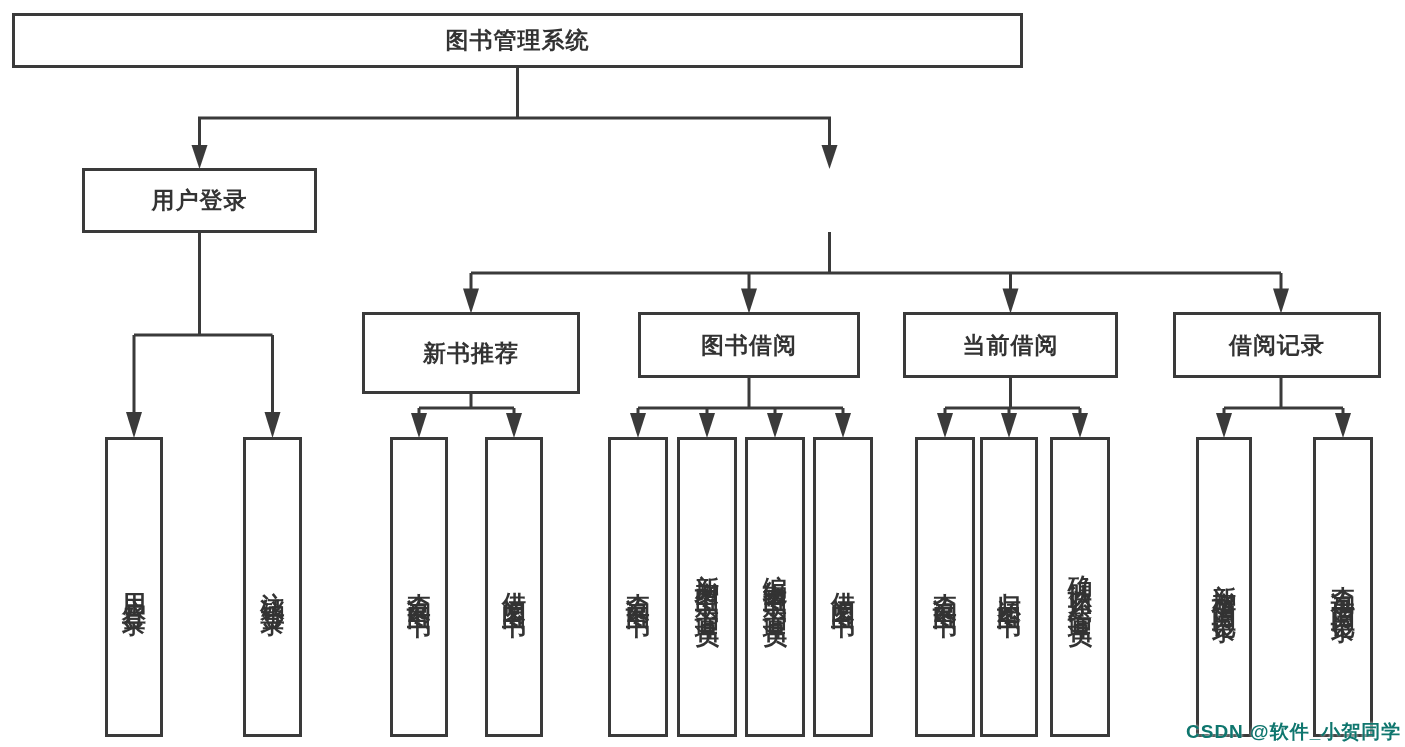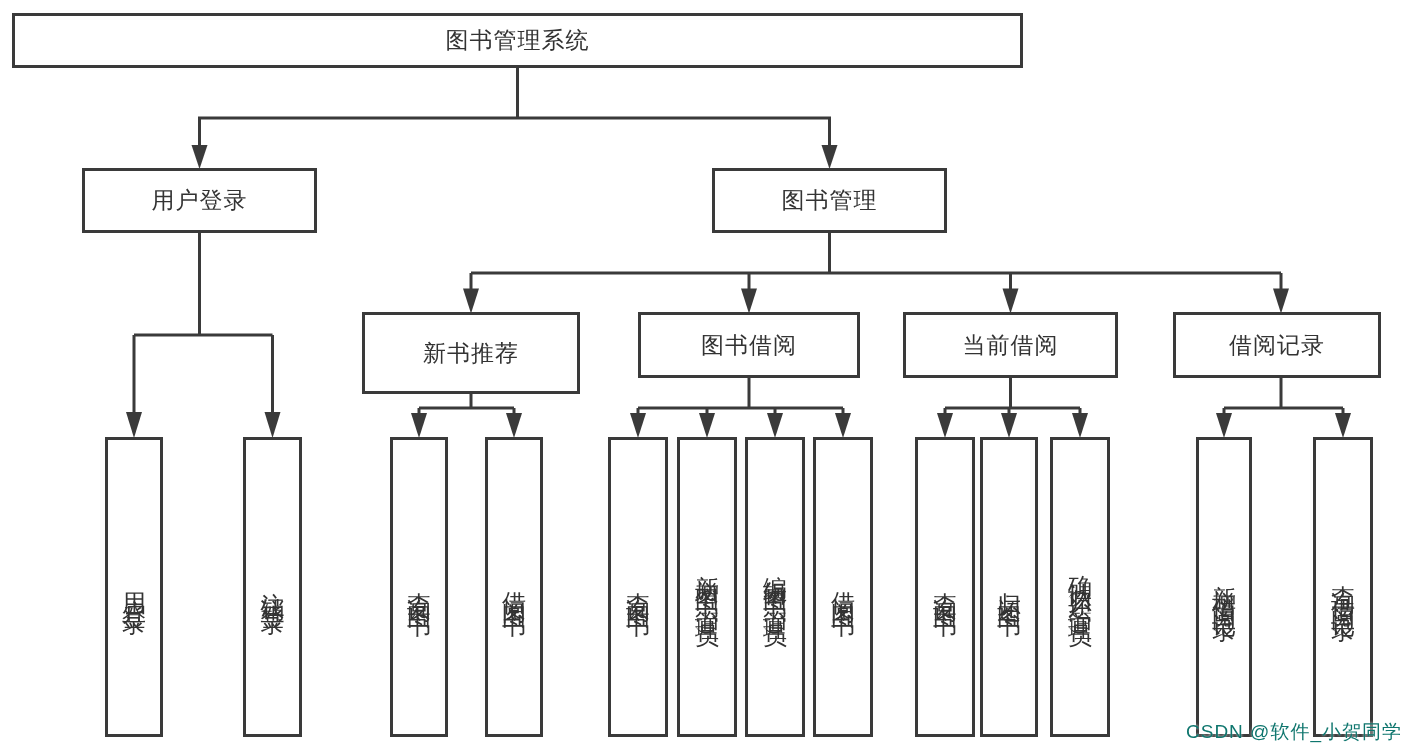--- a/index.html
+++ b/index.html
@@ -2,20 +2,21 @@
 <html><head>
 <meta charset="utf-8">
 <style>
   html,body{margin:0;padding:0;background:#ffffff;}
   .stage{
     position:relative;
     width:1405px;height:747px;
     background:#ffffff;
     font-family:"Liberation Sans","DejaVu Sans",sans-serif;
     overflow:hidden;
+    font-weight:bold;
   }
   .connectors{position:absolute;left:0;top:0;width:1405px;height:747px;}
   .connectors path{stroke:#3a3a3a;stroke-width:3;fill:none;}
   .connectors polygon{fill:#3a3a3a;stroke:none;}
   .node{
     position:absolute;
     box-sizing:border-box;
     border:3px solid #3a3a3a;
     background:#ffffff;
     display:flex;align-items:center;justify-content:center;
@@ -94,23 +95,20 @@
     </g>
   </svg>
 
   <div class="node hbox" style="left:12px;top:13px;width:1011px;height:55px;">
     <span>图书管理系统</span>
   </div>
 
   <div class="node hbox" style="left:82px;top:168px;width:235px;height:65px;">
     <span>用户登录</span>
   </div>
-  <div class="node hbox" style="left:712px;top:168px;width:235px;height:65px;">
-    <span>图书管理</span>
-  </div>
 
   <div class="node hbox" style="left:362px;top:312px;width:218px;height:82px;">
     <span>新书推荐</span>
   </div>
   <div class="node hbox" style="left:903px;top:312px;width:215px;height:66px;">
     <span>当前借阅</span>
   </div>
   <div class="node hbox" style="left:638px;top:312px;width:222px;height:66px;">
     <span>图书借阅</span>
   </div>

